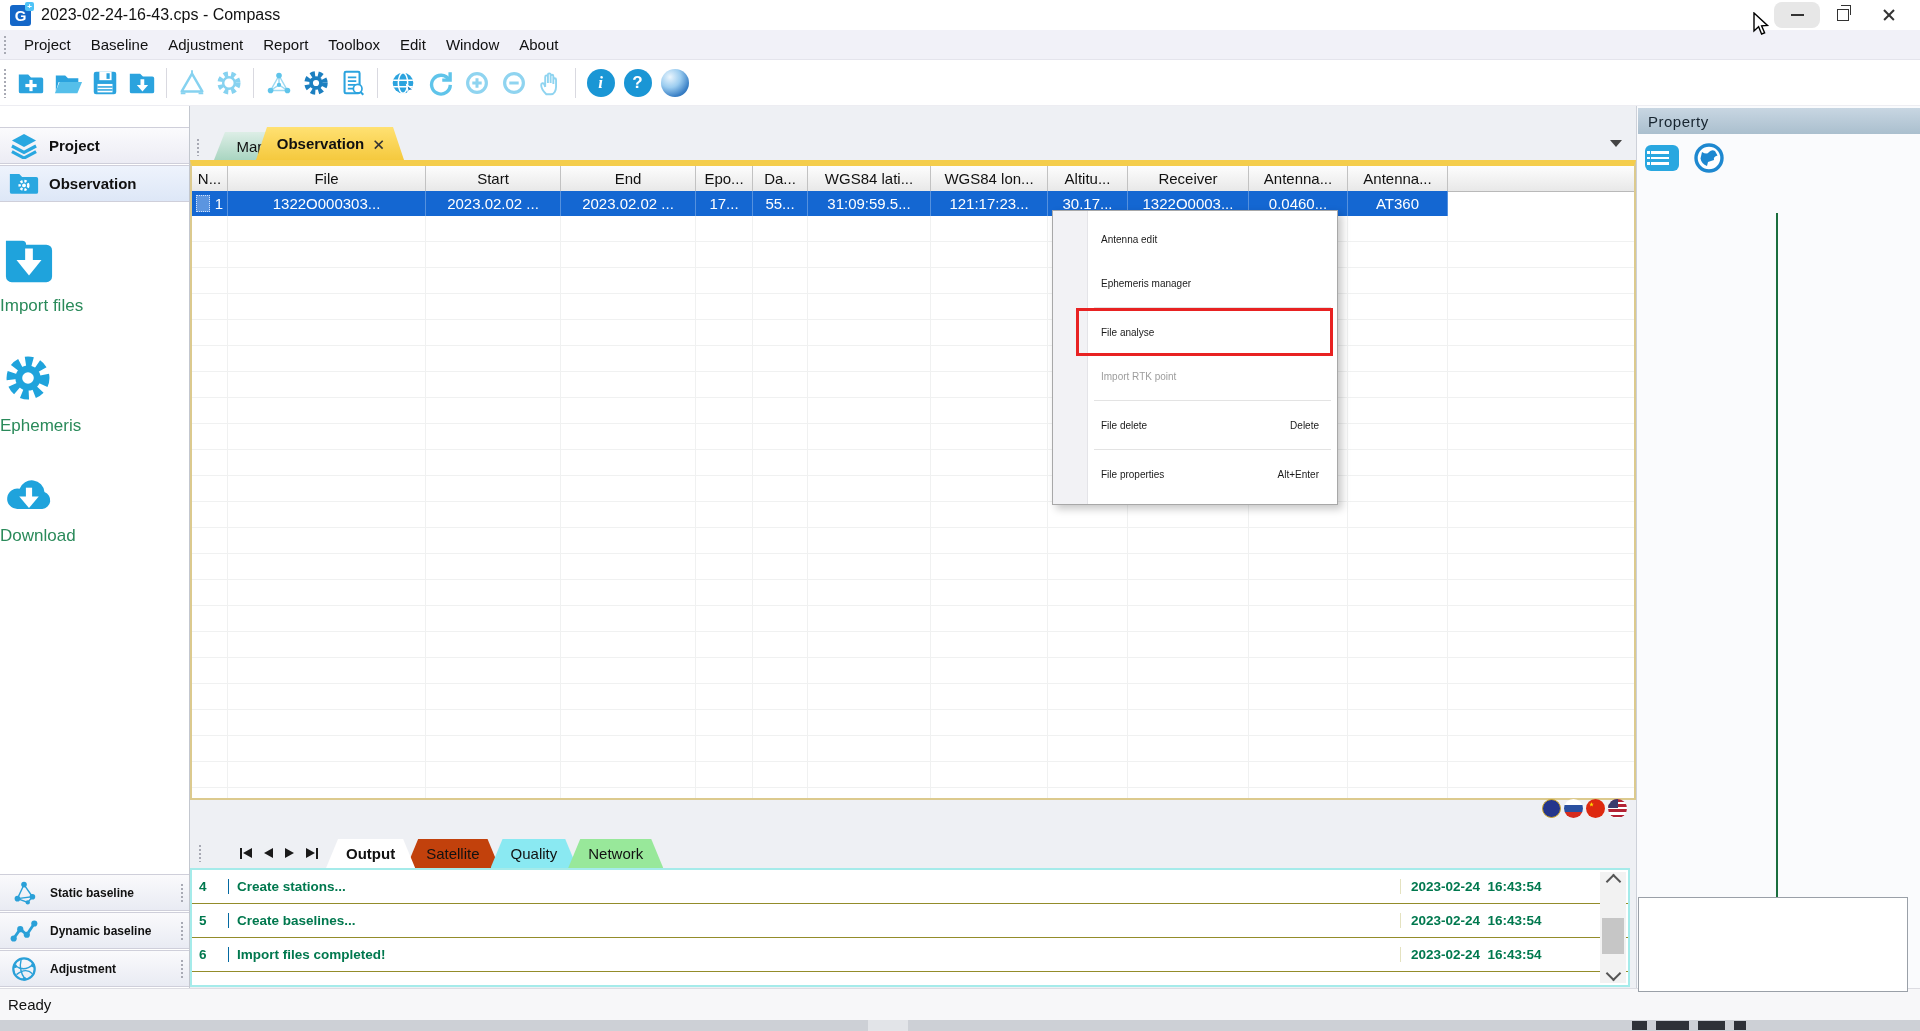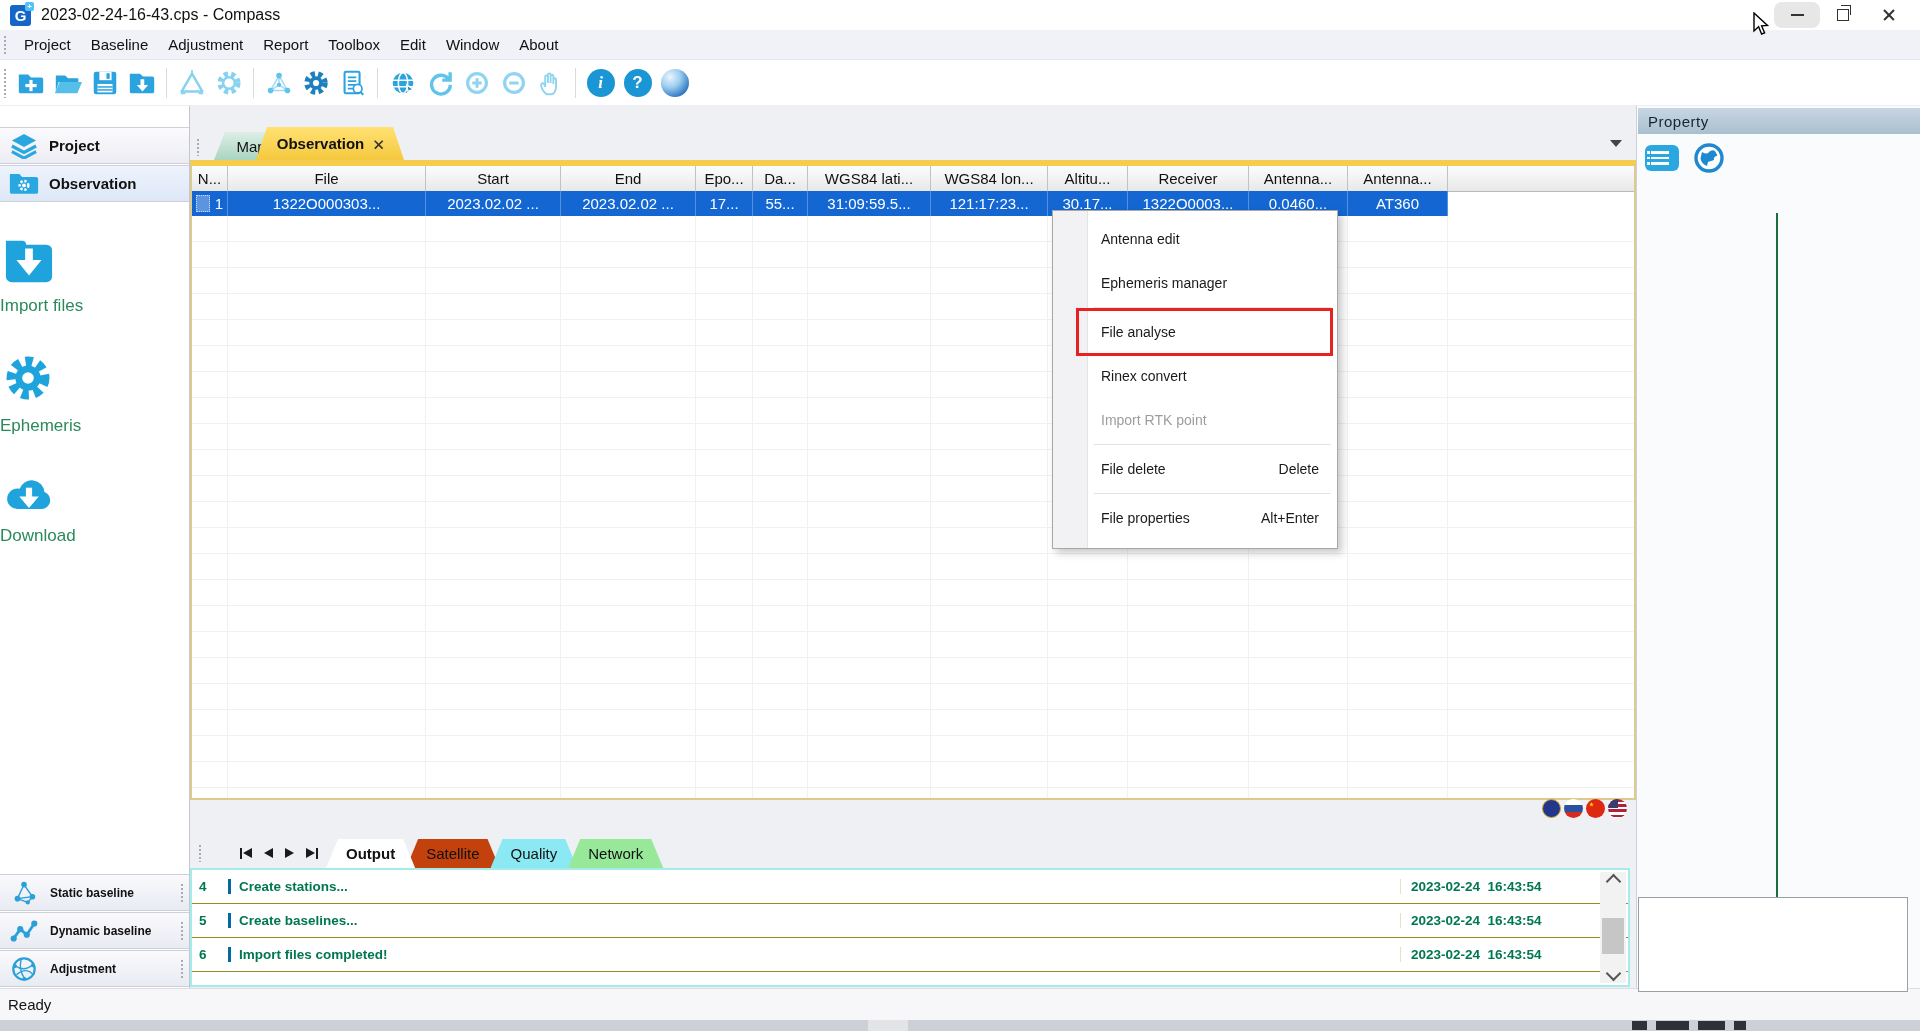--- a/index.html
+++ b/index.html
@@ -102,21 +102,21 @@
   .nb .tr{width:0;height:0;border-top:5.5px solid transparent;border-bottom:5.5px solid transparent;border-left:9px solid #1a1a1a}
   #btabs{position:absolute;left:136px;top:733px;display:flex;height:19px}
   .btab{height:29px;padding:0 20px;margin-right:-9px;display:flex;align-items:center;font-size:15px;color:#111;
     clip-path:polygon(12px 0,calc(100% - 12px) 0,100% 100%,0 100%);filter:drop-shadow(0 0 1px #777)}
   .btab.act{font-weight:bold;z-index:2}
   #logwrap{position:absolute;left:0;top:762px;width:1440px;height:119px;background:#fff;
     border:2px solid #a5ebea;box-sizing:border-box}
   .log-row{position:relative;height:33px;display:flex;align-items:center;
     font-weight:bold;font-size:13.5px;border-bottom:1px solid #938c2a}
   .log-num{width:36px;padding-left:7px;box-sizing:border-box}
-  .log-msg{flex:1;padding-left:8px;border-left:3px solid #0369a1}
+  .log-msg{flex:1;padding-left:8px;border-left:1px solid #0369a1}
   .log-time{width:228px;white-space:pre;border-left:1px solid #e4e2c0;padding-left:10px;box-sizing:border-box}
   #vscroll{position:absolute;right:2px;top:2px;bottom:2px;width:26px;background:#f2f2f2;
     display:flex;flex-direction:column;align-items:center;justify-content:space-between;padding:4px 0;box-sizing:border-box}
   .chev{width:9px;height:9px;border-left:2px solid #555;border-top:2px solid #555}
   .chev.up{transform:rotate(45deg)}.chev.dn{transform:rotate(225deg)}
   #sthumb{position:absolute;right:2px;top:48px;width:22px;height:36px;background:#c6c6c6;left:auto;margin-right:2px}
   
   #property{position:absolute;left:1636px;top:106px;width:284px;height:882px;background:#fafbfd;
     border-left:1px solid #cdd1d9;box-sizing:border-box}
   #prophead{position:absolute;left:1px;top:2px;right:0;height:26px;
@@ -136,21 +136,21 @@
     border-top:1px solid #dcdce2;display:flex;align-items:center;padding-left:8px;box-sizing:border-box;
     font-size:15px;color:#111}
   #bottomstrip{position:absolute;left:0;top:1020px;width:1920px;height:11px;background:#cdd0d6}
   .bsl{position:absolute;top:1020px;height:11px;background:#e2e4e8}
   .bglyph{position:absolute;top:1021px;height:9px;background:#2e3138}
   
   #cmenu{position:absolute;left:1052px;top:210px;width:286px;background:#fff;border:1px solid #a8a8a8;
     box-shadow:4px 4px 8px rgba(0,0,0,.22);padding:6px 0 8px 0;box-sizing:border-box;z-index:10}
   #cmgutter{position:absolute;left:0;top:0;bottom:0;width:34px;background:#f2f2f5;border-right:1px solid #e4e4e8}
   .cm-item{position:relative;margin-left:35px;height:44px;display:flex;align-items:center;
-    padding-left:13px;padding-right:8px;font-size:14px;color:#1a1a1a}
+    padding-left:13px;padding-right:8px;font-size:10px;color:#1a1a1a}
   .cm-item.dis{color:#9d9d9d}
   .cm-sc{margin-left:auto;padding-right:10px}
   .cm-sep{margin:2px 6px 2px 41px;border-top:1px solid #e3e3e3;height:0}
   .cm-item.hl::after{content:"";position:absolute;left:-12px;right:4px;top:-2px;bottom:-2px;
     border:3px solid #e82222;pointer-events:none}
   
   #cursor{position:absolute;left:1752px;top:12px;z-index:20}
 </style>
 </head>
 <body>
@@ -578,23 +578,20 @@
 <div class="cm-item">
       <span class="cm-lb">Antenna edit</span>
     </div>
     <div class="cm-item">
       <span class="cm-lb">Ephemeris manager</span>
     </div>
     <div class="cm-sep"></div>
     <div class="cm-item hl">
       <span class="cm-lb">File analyse</span>
     </div>
-    <div class="cm-item">
-      <span class="cm-lb">Rinex convert</span>
-    </div>
     <div class="cm-item dis">
       <span class="cm-lb">Import RTK point</span>
     </div>
     <div class="cm-sep"></div>
     <div class="cm-item">
       <span class="cm-lb">File delete</span>
       <span class="cm-sc">Delete</span>
     </div>
     <div class="cm-sep"></div>
     <div class="cm-item">

